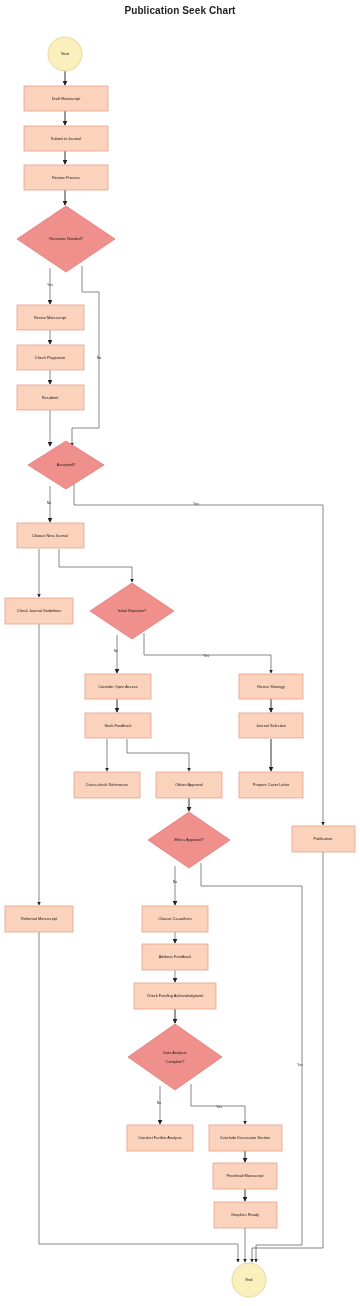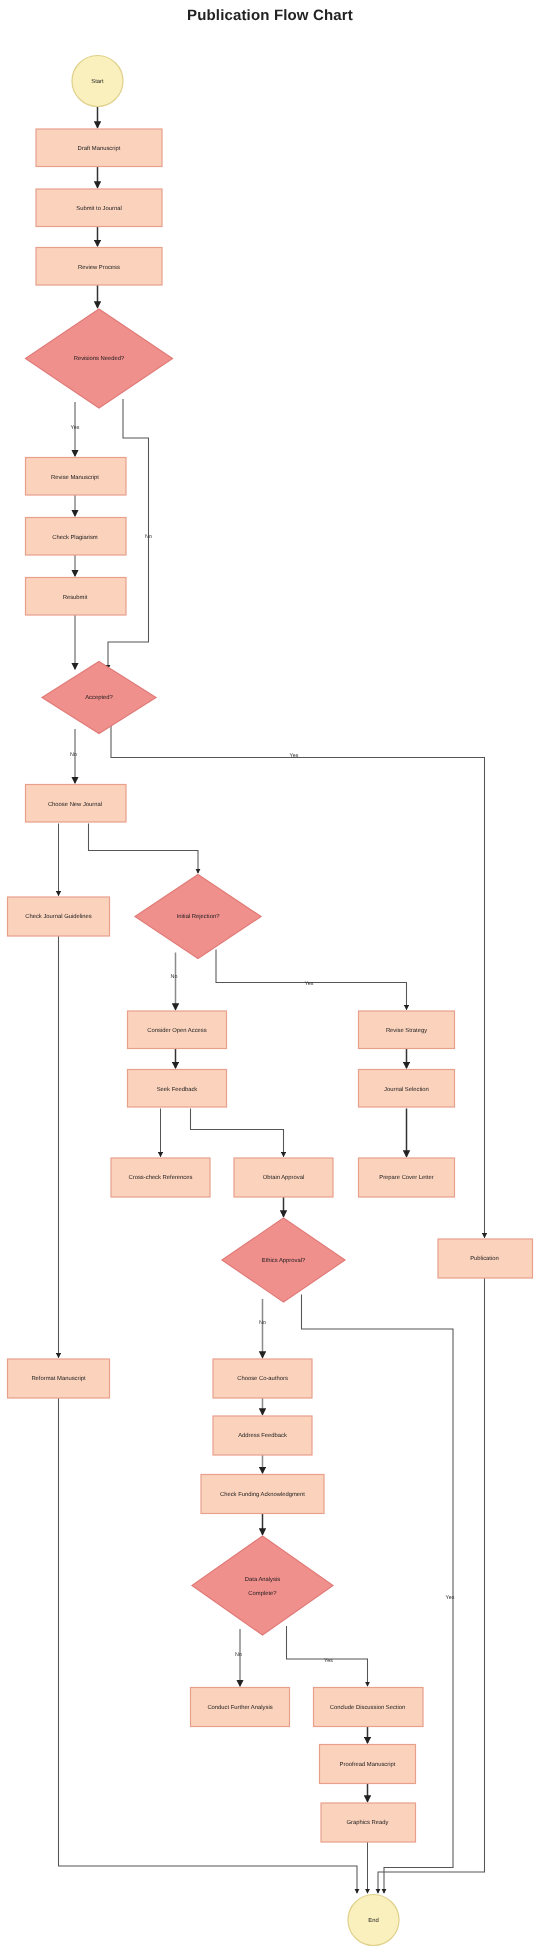--- a/index.html
+++ b/index.html
@@ -74,21 +74,21 @@
   }
   .edge-thin {
     stroke: #555555;
     stroke-width: 0.7;
     fill: none;
   }
 </style>
 </head>
 <body>
 
-<div id="chart-title">Publication Flow Chart</div>
+<div id="chart-title">Publication Seek Chart</div>
 
 <svg id="flow-svg" width="360" height="1306" viewBox="0 0 360 1306">
 
   <defs>
     <marker id="arrow-dark" viewBox="0 0 10 10" refX="8.5" refY="5" markerWidth="5" markerHeight="5" orient="auto-start-reverse">
       <path d="M 0 0 L 10 5 L 0 10 z" fill="#222222"></path>
     </marker>
     <marker id="arrow-gray" viewBox="0 0 10 10" refX="8.5" refY="5" markerWidth="5" markerHeight="5" orient="auto-start-reverse">
       <path d="M 0 0 L 10 5 L 0 10 z" fill="#222222"></path>
     </marker>

